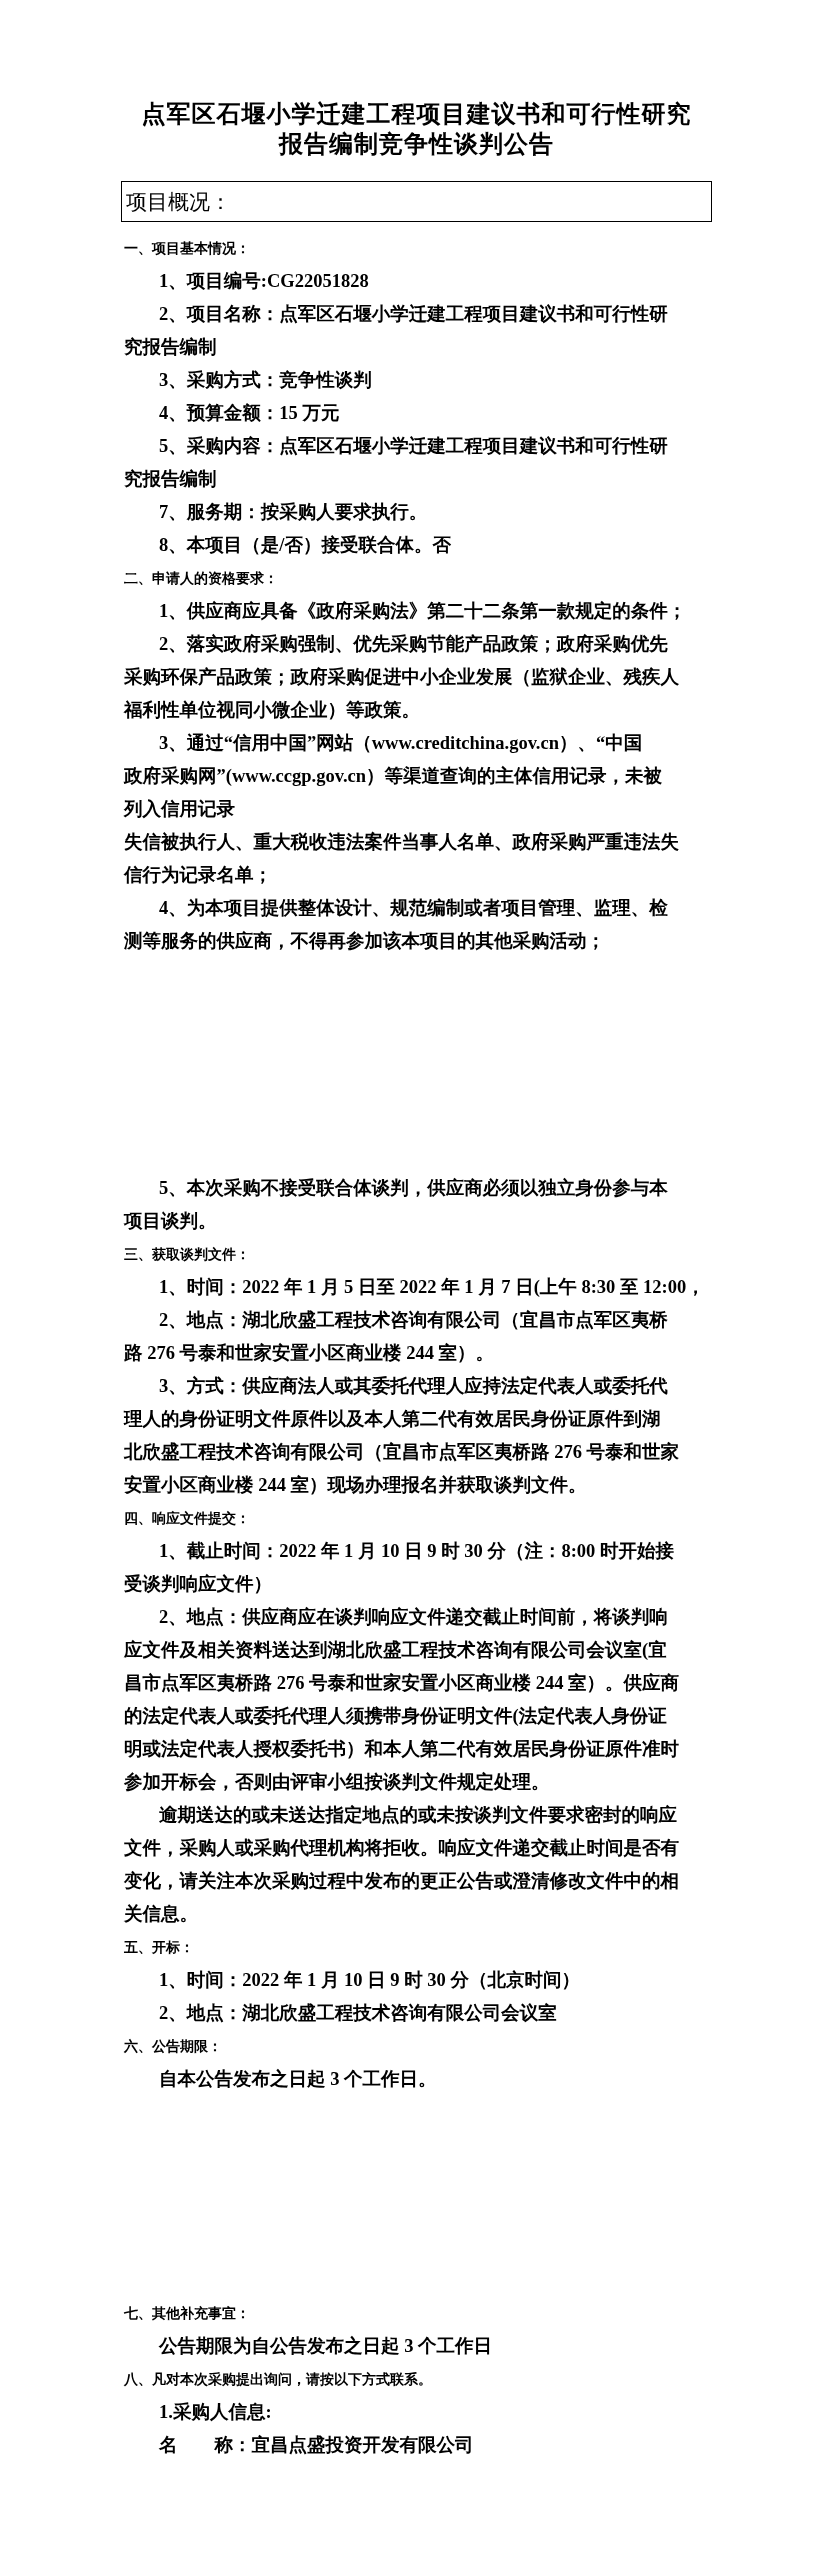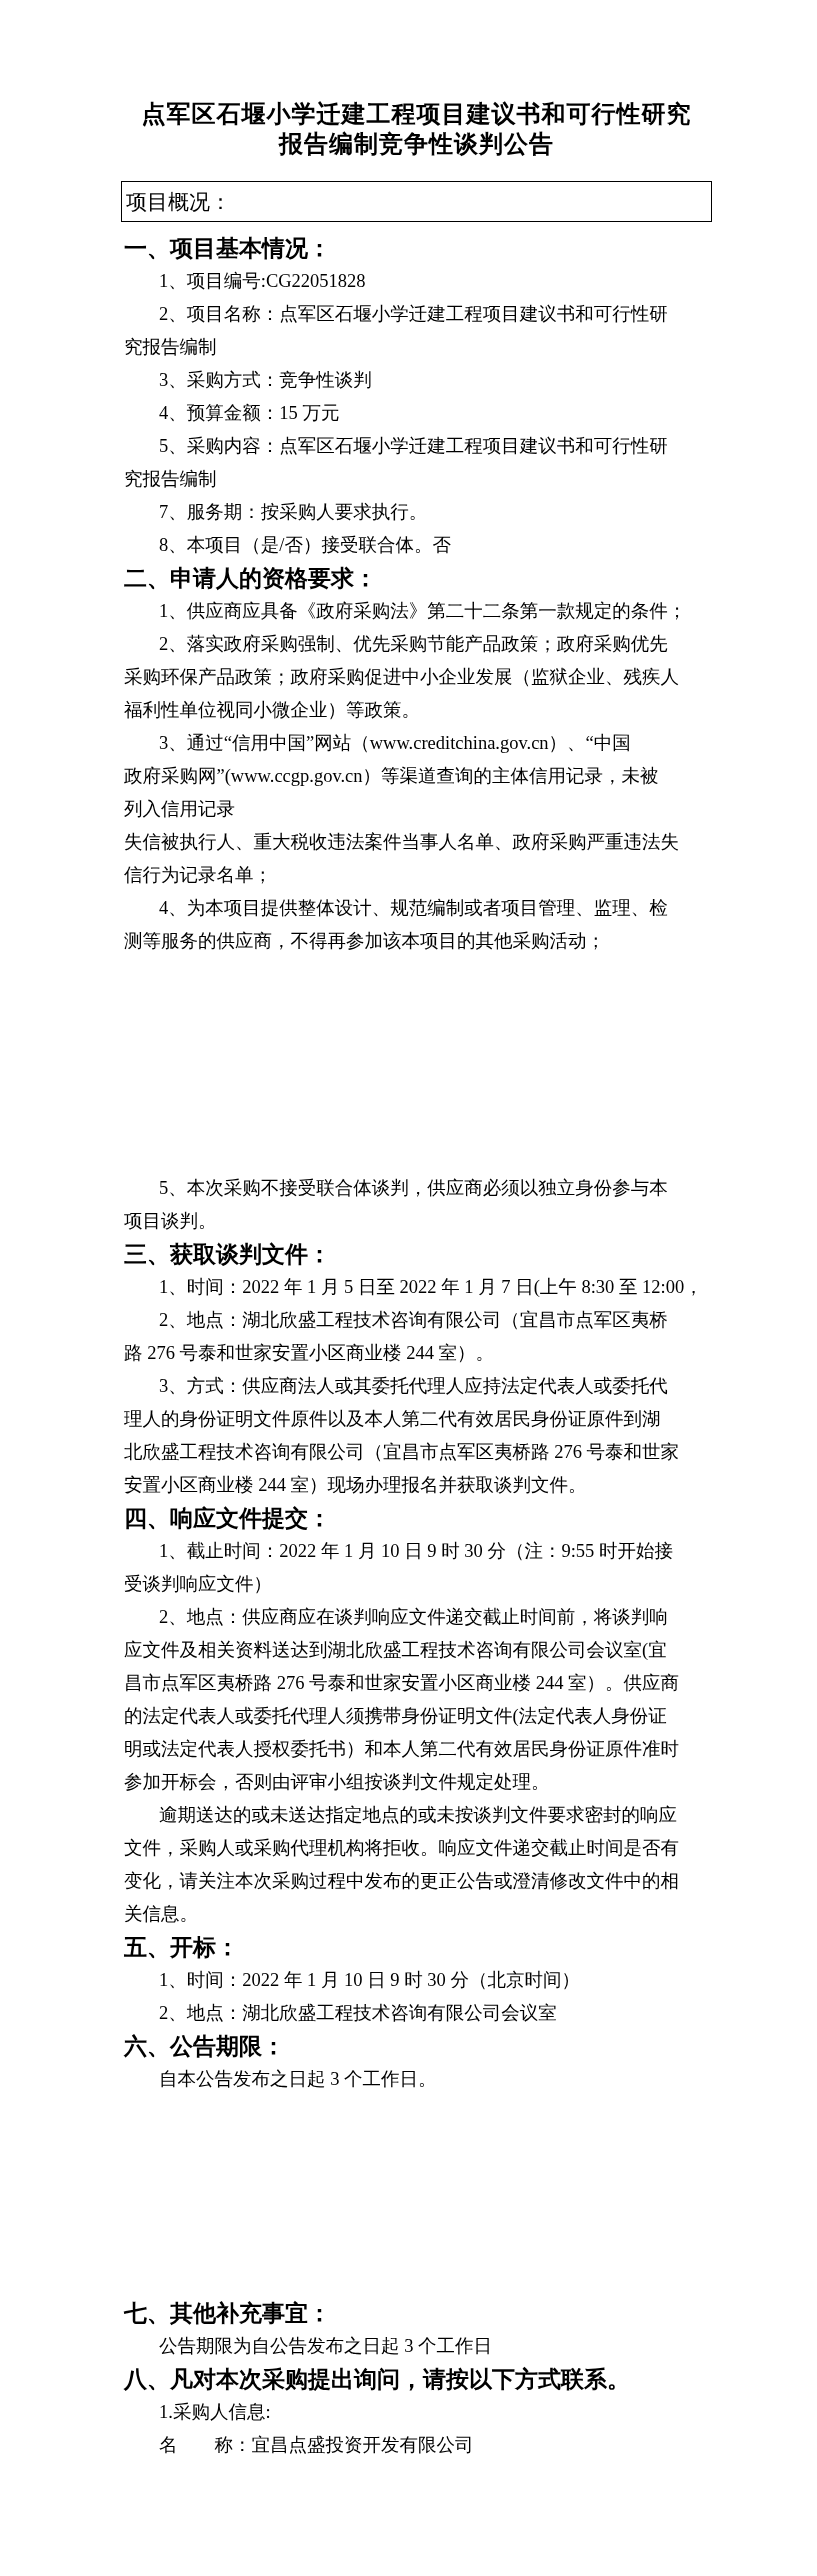--- a/index.html
+++ b/index.html
@@ -39,25 +39,26 @@
     white-space: nowrap;
   }
   .box-line.indent { text-indent: 38px; }
   .doc-body { margin-top: 0; }
   .doc-body .line:first-child { margin-top: 9.8px; }
   .line {
     font-size: 18.5px;
     line-height: 33px;
     margin-left: 3.1px;
     white-space: nowrap;
+    font-weight: bold;
   }
   .line.heading {
     font-family: Liberation Sans, sans-serif;
     font-weight: 700;
-    font-size: 23px;
+    font-size: 14px;
   }
   .line.item { margin-left: 38px; }
   .line.cont { margin-left: 3px; }
 </style>
 </head>
 <body>
 
 <div class="page">
   <div class="content">
 
@@ -97,21 +98,21 @@
         <div class="line cont">项目谈判。</div>
         <div class="line heading">三、获取谈判文件：</div>
         <div class="line item">1、时间：2022 年 1 月 5 日至 2022 年 1 月 7 日(上午 8:30 至 12:00，</div>
         <div class="line item">2、地点：湖北欣盛工程技术咨询有限公司（宜昌市点军区夷桥</div>
         <div class="line cont">路 276 号泰和世家安置小区商业楼 244 室）。</div>
         <div class="line item">3、方式：供应商法人或其委托代理人应持法定代表人或委托代</div>
         <div class="line cont">理人的身份证明文件原件以及本人第二代有效居民身份证原件到湖</div>
         <div class="line cont">北欣盛工程技术咨询有限公司（宜昌市点军区夷桥路 276 号泰和世家</div>
         <div class="line cont">安置小区商业楼 244 室）现场办理报名并获取谈判文件。</div>
         <div class="line heading">四、响应文件提交：</div>
-        <div class="line item">1、截止时间：2022 年 1 月 10 日 9 时 30 分（注：9:55 时开始接</div>
+        <div class="line item">1、截止时间：2022 年 1 月 10 日 9 时 30 分（注：8:00 时开始接</div>
         <div class="line cont">受谈判响应文件）</div>
         <div class="line item">2、地点：供应商应在谈判响应文件递交截止时间前，将谈判响</div>
         <div class="line cont">应文件及相关资料送达到湖北欣盛工程技术咨询有限公司会议室(宜</div>
         <div class="line cont">昌市点军区夷桥路 276 号泰和世家安置小区商业楼 244 室）。供应商</div>
         <div class="line cont">的法定代表人或委托代理人须携带身份证明文件(法定代表人身份证</div>
         <div class="line cont">明或法定代表人授权委托书）和本人第二代有效居民身份证原件准时</div>
         <div class="line cont">参加开标会，否则由评审小组按谈判文件规定处理。</div>
         <div class="line item">逾期送达的或未送达指定地点的或未按谈判文件要求密封的响应</div>
         <div class="line cont">文件，采购人或采购代理机构将拒收。响应文件递交截止时间是否有</div>
         <div class="line cont">变化，请关注本次采购过程中发布的更正公告或澄清修改文件中的相</div>

